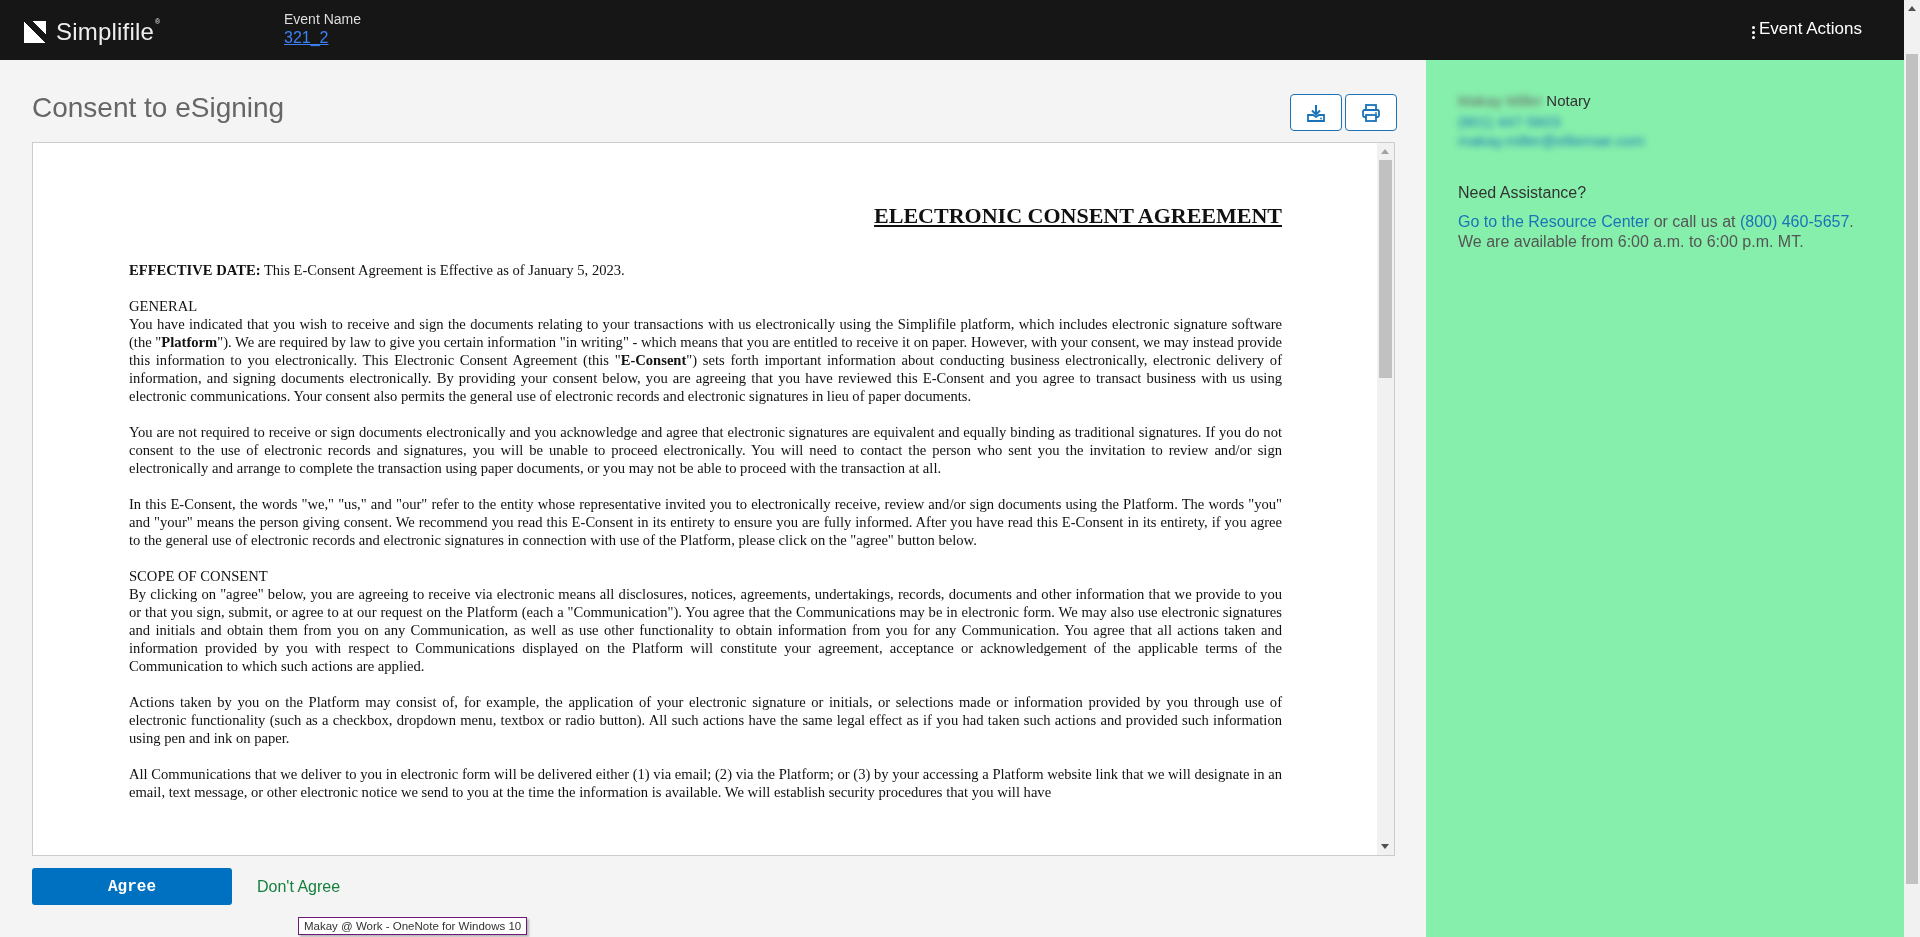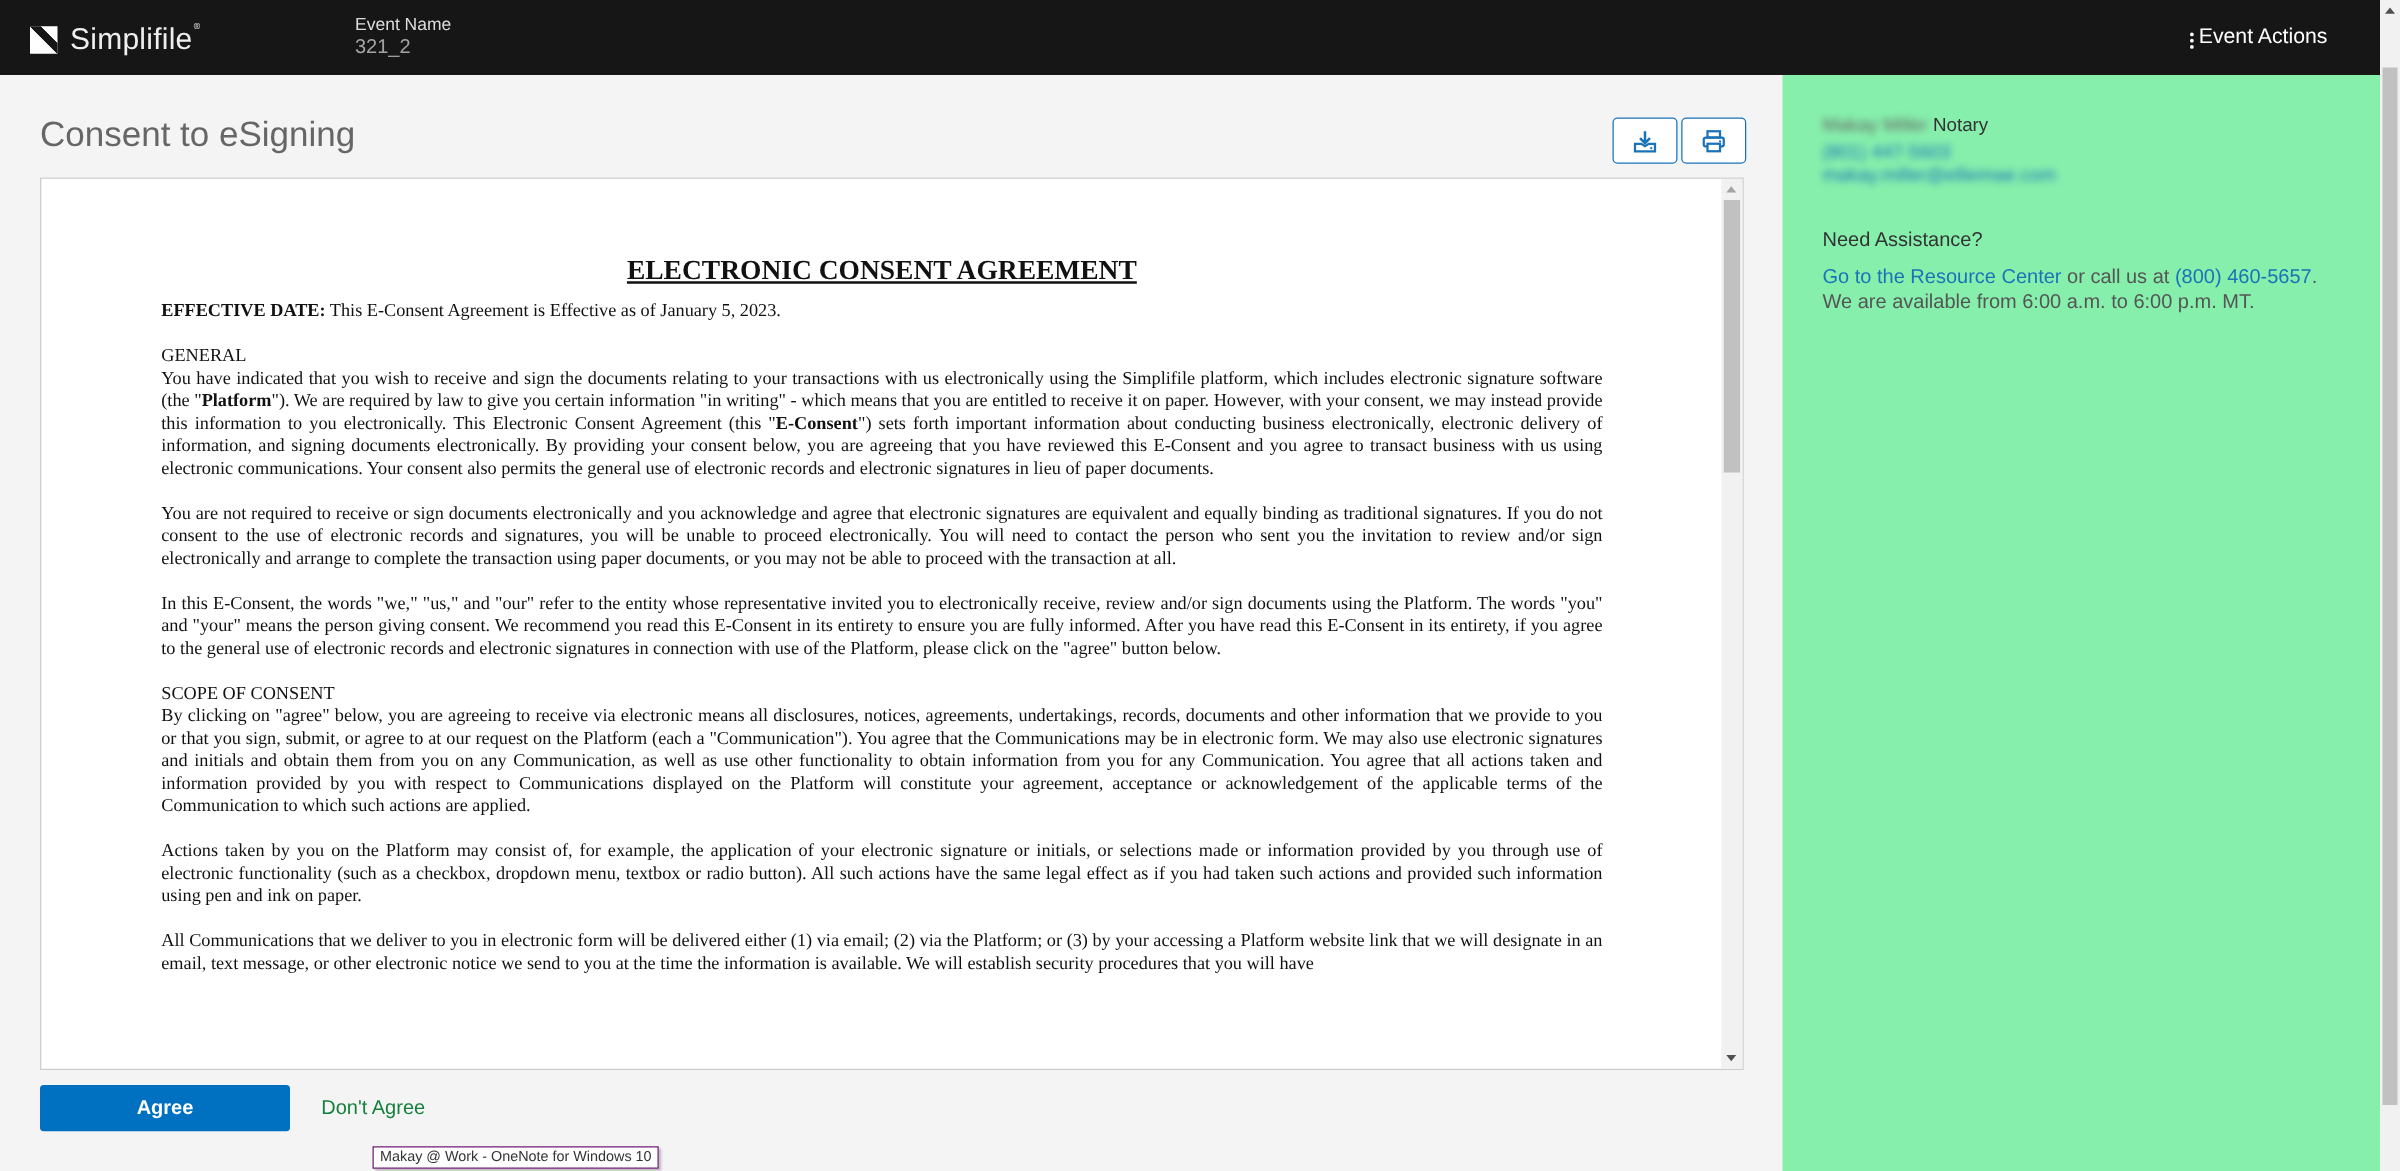--- a/index.html
+++ b/index.html
@@ -8,42 +8,42 @@
 
   .topbar { position: absolute; left: 0; top: 0; width: 1904px; height: 60px; background: #161616; color: #fff; }
   .logo { position: absolute; left: 24px; top: 18px; display: flex; align-items: center; }
   .logo-mark { width: 22px; height: 22px; background: #fff; position: relative; overflow: hidden; }
   .logo-mark::after { content: ""; position: absolute; left: -6px; top: -6px; width: 34px; height: 34px;
     background: linear-gradient(45deg, transparent 49%, #161616 50%, #161616 62%, transparent 63%); }
   .logo-text { font-size: 24px; margin-left: 10px; letter-spacing: 0.2px; color: #eee; font-weight: 300; }
   .logo-text sup { font-size: 7px; vertical-align: top; margin-left: 1px; }
   .event { position: absolute; left: 284px; top: 11px; }
   .event-label { font-size: 14px; color: #ddd; }
-  .event-value { font-size: 16px; color: #a3a3a3; margin-top: 2px; }
+  .event-value { font-size: 16px; color: #3b82f6; margin-top: 2px; text-decoration: underline; }
   .event-actions { position: absolute; right: 42px; top: 19px; font-size: 17px; color: #fff; cursor: pointer; display: flex; align-items: flex-end; }
   .kebab { display: inline-flex; flex-direction: column; justify-content: space-between; height: 13px; margin-right: 4px; }
   .kebab i { width: 3px; height: 3px; background: #fff; border-radius: 50%; display: block; }
 
   .main { position: absolute; left: 0; top: 60px; width: 1426px; height: 856px; background: #f4f4f4; }
   .page-title { position: absolute; left: 32px; top: 32px; font-size: 28px; color: #666; font-weight: 400; }
   .icon-btn { position: absolute; top: 34px; width: 52px; height: 37px; border: 1.5px solid #1a73b8; border-radius: 4px; background: #fff;
     display: flex; align-items: center; justify-content: center; cursor: pointer; }
   .doc-frame { position: absolute; left: 32px; top: 82px; width: 1363px; height: 714px; background: #fff; border: 1px solid #ccc; overflow: hidden; }
   .doc { position: absolute; left: 96px; top: 64px; width: 1153px; font-family: "Liberation Serif", serif; font-size: 14.6px; color: #111; line-height: 18px; text-align: justify; }
-  .doc h1 { font-size: 22px; text-align: center; text-decoration: underline; font-weight: bold; margin-left: 0; margin-bottom: 15px; }
+  .doc h1 { font-size: 22px; text-align: right; text-decoration: underline; font-weight: bold; margin-left: 0; margin-bottom: 36px; }
   .doc p { margin-bottom: 18px; }
   .doc h2 { font-size: 14.6px; font-weight: normal; }
   .scrollbar { position: absolute; right: 0; top: 0; width: 17px; height: 100%; background: #f1f1f1; }
   .scroll-thumb { position: absolute; left: 2px; top: 17px; width: 13px; height: 218px; background: #c1c1c1; }
   .scroll-arrow { position: absolute; left: 4px; width: 0; height: 0; border-left: 4px solid transparent; border-right: 4px solid transparent; }
   .scroll-up { top: 6px; border-bottom: 5px solid #a3a3a3; }
   .scroll-down { bottom: 6px; border-top: 5px solid #505050; }
 
   .agree-btn { position: absolute; left: 32px; top: 808px; width: 200px; height: 37px; background: #0070c0; color: #fff; border: none; border-radius: 3px;
-    font-size: 16px; font-weight: bold; cursor: pointer; font-family: Liberation Sans, sans-serif; }
+    font-size: 16px; font-weight: bold; cursor: pointer; font-family: Liberation Mono, monospace; }
   .disagree-link { position: absolute; left: 257px; top: 818px; font-size: 16px; color: #15803d; cursor: pointer; }
   .tooltip { position: absolute; left: 298px; top: 857px; border: 1px solid #701a75; background: #fff; font-size: 11.5px; color: #333; padding: 2px 5px;
     box-shadow: 2px 2px 2px rgba(0,0,0,0.25); white-space: nowrap; }
 
   .sidebar { position: absolute; left: 1426px; top: 60px; width: 478px; height: 877px; background: #86efac; }
   .contact { position: absolute; left: 32px; top: 32px; font-size: 15px; color: #333; }
   .blur { filter: blur(3px); color: #666; }
   .blur-link { filter: blur(3px); color: #1a73b8; }
   .contact-line { margin-top: 4px; font-size: 15px; }
   .assist { position: absolute; left: 32px; top: 124px; }

